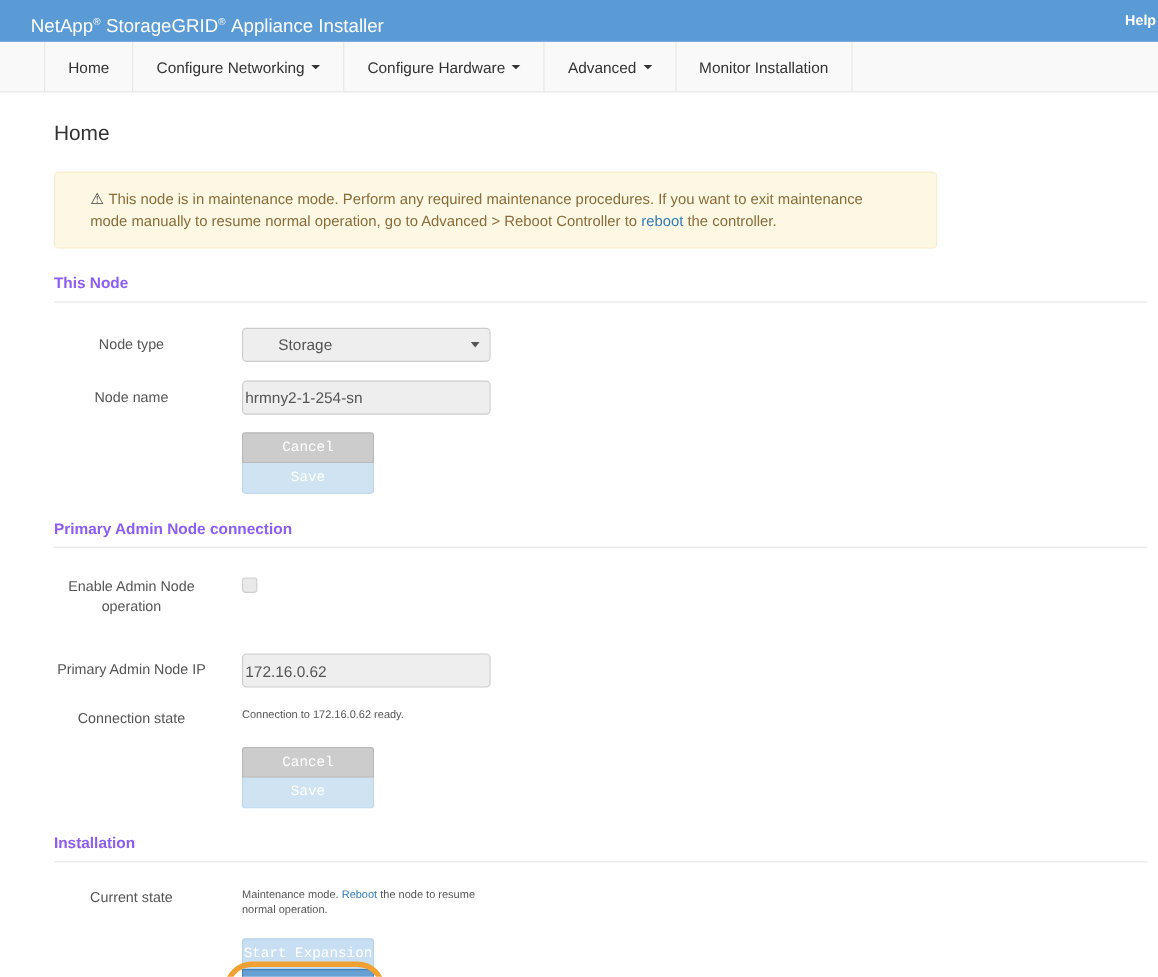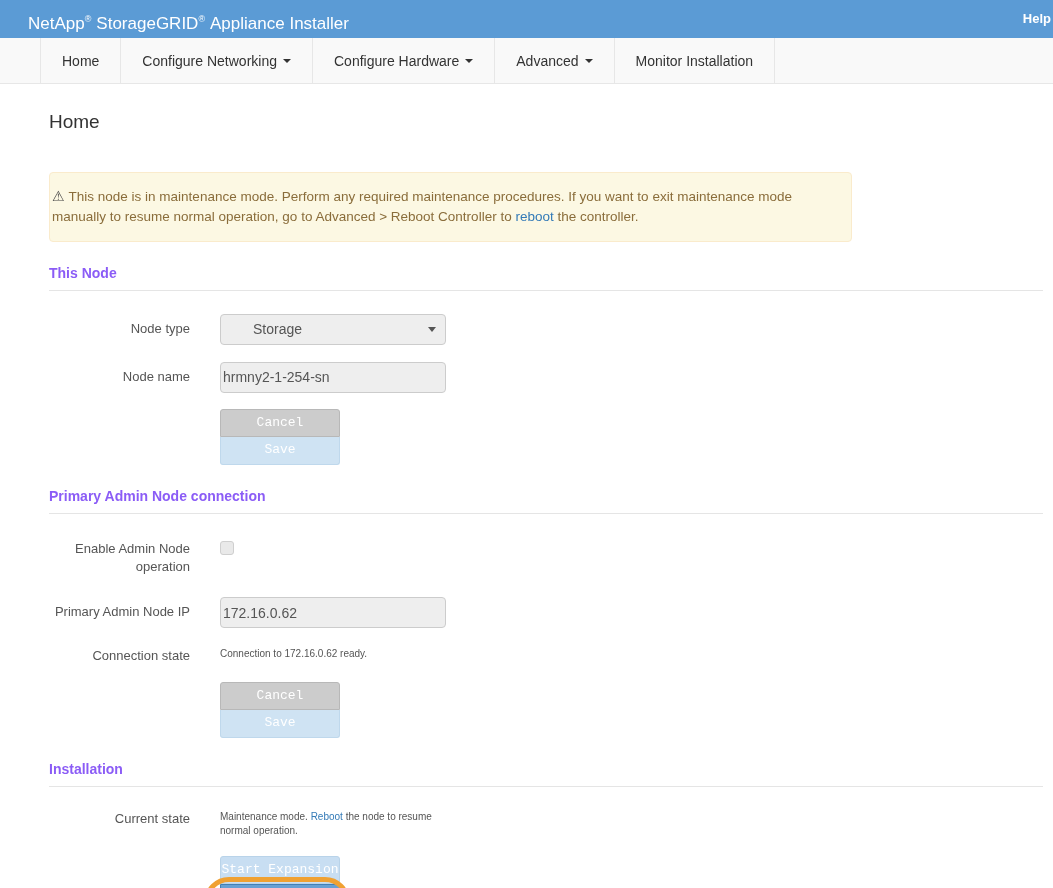--- a/index.html
+++ b/index.html
@@ -64,26 +64,26 @@
   
   .content { padding: 0 10px 0 49px; }
   .page-title {
     margin-top: 27px;
     font-size: 19px;
     font-weight: 400;
     color: #333;
   }
 
   .warning-box {
-    margin-top: 39px;
+    margin-top: 23px;
     width: 803px;
     background: #fcf8e3;
     border: 1px solid #faebcc;
     border-radius: 4px;
-    padding: 13px 2px;
+    padding: 13px 32px;
     color: #8a6d3b;
     font-size: 13.5px;
     line-height: 1.5;
   }
   .warning-box .warn-icon { color: #444; margin-right: 4px; font-size: 14px; }
   a.inline-link { color: #337ab7; text-decoration: none; cursor: pointer; }
 
   .section { margin-top: 23px; }
   .section-title {
     font-size: 14px;
@@ -91,21 +91,21 @@
     color: #8b5cf6;
     padding-bottom: 9px;
     border-bottom: 1px solid #e5e5e5;
     width: 994px;
   }
 
   .form-row { display: flex; align-items: center; }
   .form-row.top-align { align-items: flex-start; }
   .lbl {
     width: 141px;
-    text-align: right;
+    text-align: center;
     font-size: 13px;
     color: #555;
     flex-shrink: 0;
     line-height: 1.45;
   }
   .ctl { margin-left: 30px; }
 
   .select-box {
     position: relative;
     width: 226px; height: 31px;
@@ -192,21 +192,21 @@
     position: absolute;
     left: -16px; top: 21px;
     width: 146px; height: 50px;
     border: 5px solid #f0a132;
     border-radius: 25px;
     pointer-events: none;
   }
 
   .mt23 { margin-top: 23px; }
   .mt26 { margin-top: 26px; }
-  .mt20 { margin-top: 20px; }
+  .mt20 { margin-top: 33px; }
   .mt19 { margin-top: 19px; }
   .mt17 { margin-top: 17px; }
   .mt16 { margin-top: 16px; }
   .mt18 { margin-top: 18px; }
 </style>
 </head>
 <body>
 
 <div class="app-header">
   <span>

